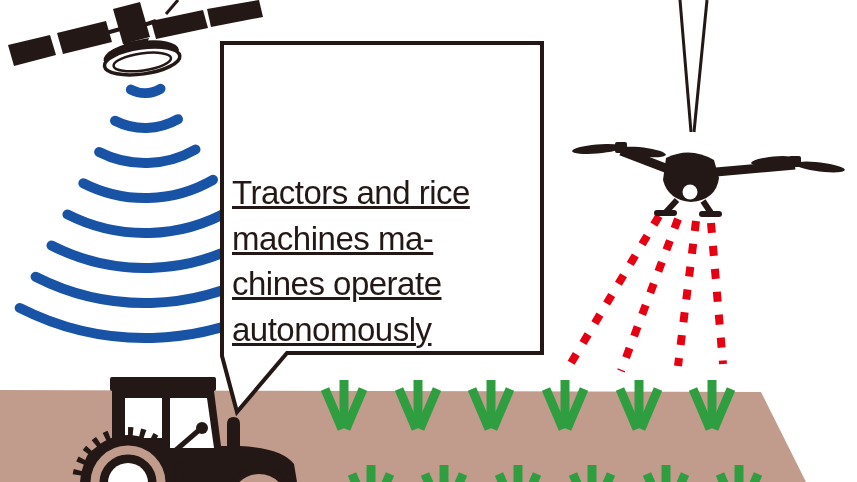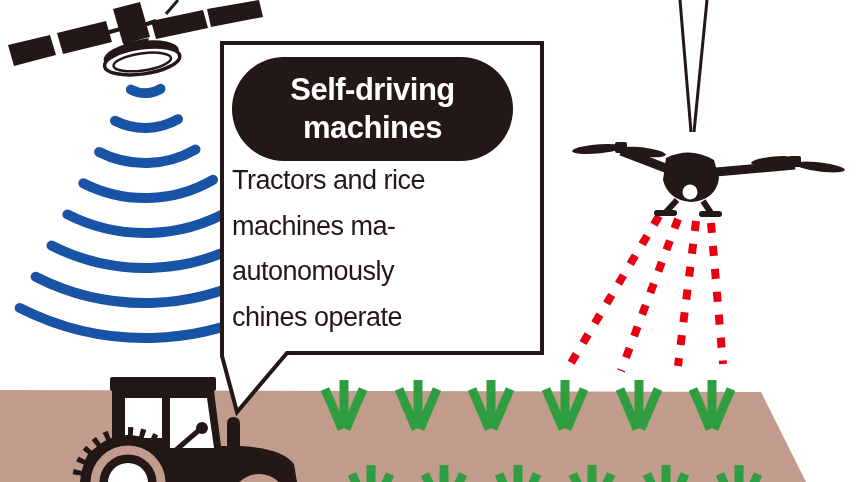--- a/index.html
+++ b/index.html
@@ -23,23 +23,23 @@
   .bubble{fill:#ffffff;stroke:var(--ink);stroke-width:4;stroke-linejoin:miter;}
 
   .pill{
     position:absolute; left:232px; top:57px; width:281px; height:104px;
     background:var(--ink); border-radius:52px; color:#fff;
     font-weight:bold; font-size:31px; line-height:38px;
     text-align:center; box-sizing:border-box; padding-top:14px;
     letter-spacing:-0.5px;
   }
   .callout-text{
-    position:absolute; left:232px; top:158px; width:305px;
-    color:var(--ink); font-size:27px; line-height:45.5px;
-    letter-spacing:-0.5px; white-space:nowrap;
+    position:absolute; left:232px; top:170px; width:305px;
+    color:var(--ink); font-size:33px; line-height:45.5px;
+    letter-spacing:-0.5px; white-space:nowrap;text-decoration:underline;
   }
 </style>
 </head>
 <body>
 
 <div id="stage">
 
   <svg id="art" width="857" height="482" viewBox="0 0 857 482">
 
     <g>
@@ -143,25 +143,21 @@
       <circle class="white-fill" cx="690" cy="192" r="7.5"></circle>
       <line class="ink-line" x1="677" y1="200" x2="666" y2="212" stroke-width="6"></line>
       <line class="ink-line" x1="703" y1="201" x2="711" y2="213" stroke-width="6"></line>
       <line class="ink-line" x1="657" y1="213" x2="674" y2="213" stroke-width="6" stroke-linecap="round"></line>
       <line class="ink-line" x1="702" y1="214" x2="719" y2="214" stroke-width="6" stroke-linecap="round"></line>
     </g>
 
     <path class="bubble" d="M222,43 L542,43 L542,353 L287,353 L237,412 L222,356 Z"></path>
   </svg>
 
-  <div class="pill">
-    <div>Self-driving</div>
-    <div>machines</div>
-  </div>
 
   <div class="callout-text">
     <div>Tractors and rice</div>
     <div>machines ma-</div>
+    <div>chines operate</div>
     <div>autonomously</div>
-    <div>chines operate</div>
   </div>
 
 </div>
 
 </body></html>

